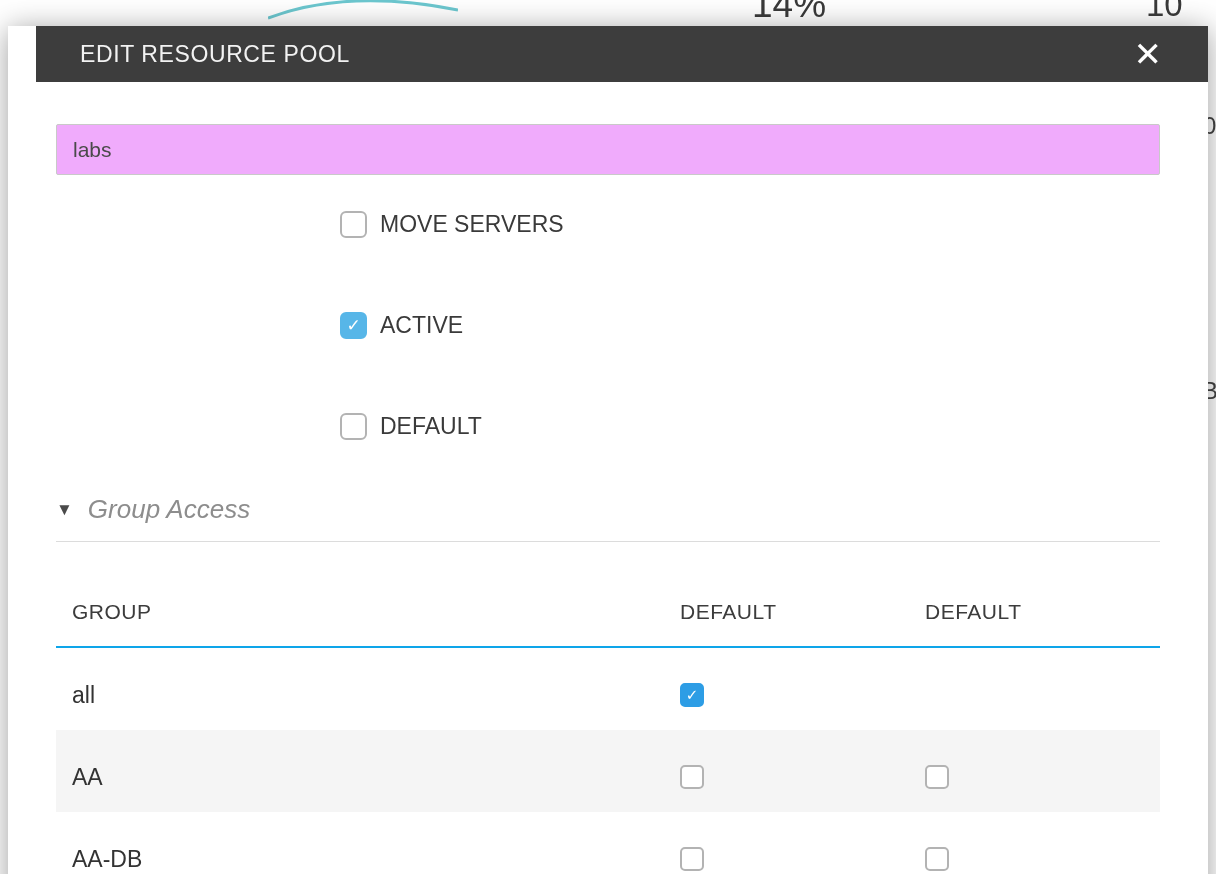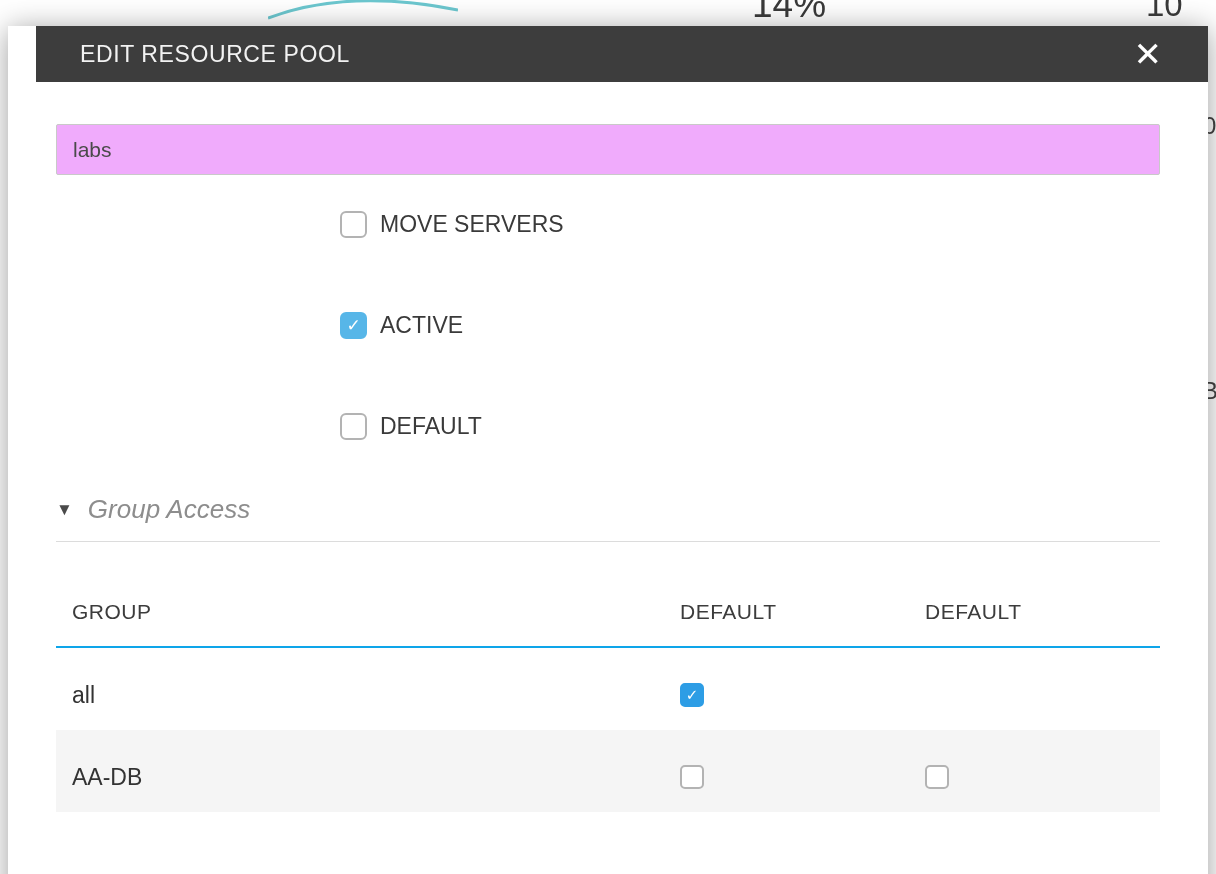--- a/index.html
+++ b/index.html
@@ -151,20 +151,31 @@
         <tr>
           <td>all</td>
           <td>
             <span class="cb small" data-checked="true"></span>
           </td>
           <td>
             
           </td>
         </tr>
         <tr>
+          <td>AA</td>
+          <td>
+            <span class="cb small" data-checked="false"></span>
+          </td>
+          <td>
+            <span class="cb-slot" data-present="true">
+              <span class="cb small" data-checked="false"></span>
+            </span>
+          </td>
+        </tr>
+        <tr>
           <td>AA-DB</td>
           <td>
             <span class="cb small" data-checked="false"></span>
           </td>
           <td>
             <span class="cb-slot" data-present="true">
               <span class="cb small" data-checked="false"></span>
             </span>
           </td>
         </tr>

